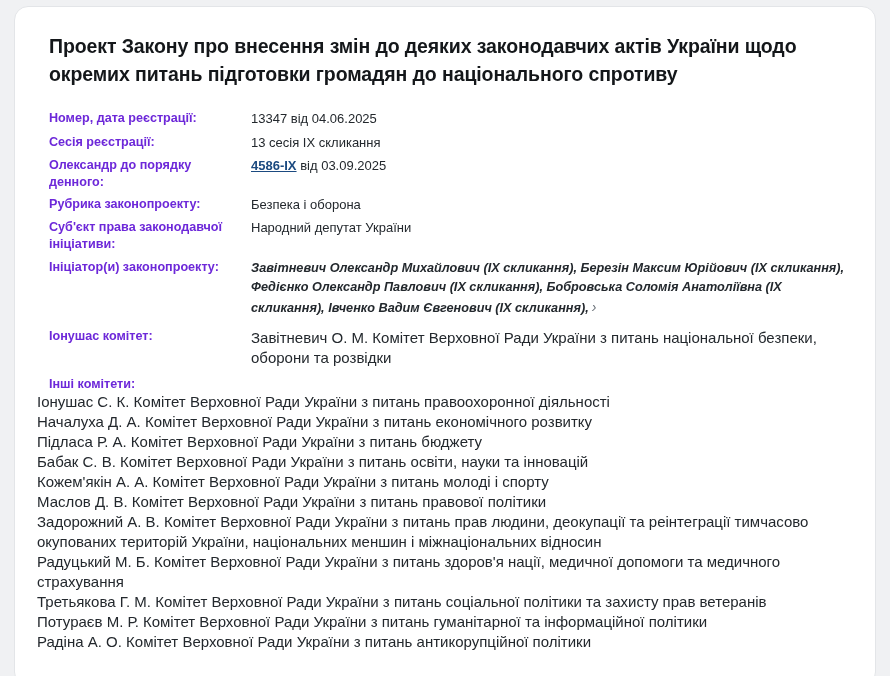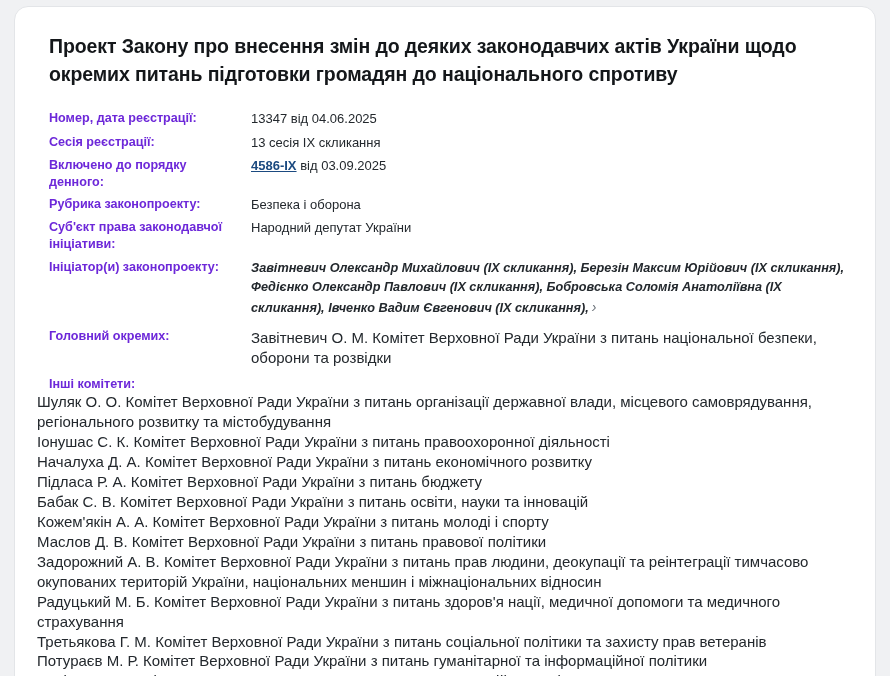--- a/index.html
+++ b/index.html
@@ -103,48 +103,47 @@
         <div class="lbl">Номер, дата реєстрації:</div>
         <div class="val">13347 від 04.06.2025</div>
       </div>
 
       <div class="row">
         <div class="lbl">Сесія реєстрації:</div>
         <div class="val">13 сесія IX скликання</div>
       </div>
 
       <div class="row">
-        <div class="lbl">Включено до порядку денного:</div>
+        <div class="lbl">Олександр до порядку денного:</div>
         <div class="val"><a class="doclink" href="#">4586-IX</a><span> від 03.09.2025</span></div>
       </div>
 
       <div class="row">
         <div class="lbl">Рубрика законопроекту:</div>
         <div class="val">Безпека і оборона</div>
       </div>
 
       <div class="row">
         <div class="lbl">Суб'єкт права законодавчої ініціативи:</div>
         <div class="val">Народний депутат України</div>
       </div>
 
       <div class="row" style="margin-top:6px;margin-bottom:10px;">
         <div class="lbl">Ініціатор(и) законопроекту:</div>
         <div class="val bold"><span>Завітневич Олександр Михайлович (IX скликання), Березін Максим Юрійович (IX скликання), Федієнко Олександр Павлович (IX скликання), Бобровська Соломія Анатоліївна (IX скликання), Івченко Вадим Євгенович (IX скликання),</span><span class="chev">›</span></div>
       </div>
 
       <div class="row" style="margin-bottom:8px;">
-        <div class="lbl">Головний окремих:</div>
+        <div class="lbl">Іонушас комітет:</div>
         <div class="val list">Завітневич О. М. Комітет Верховної Ради України з питань національної безпеки, оборони та розвідки</div>
       </div>
 
       <div class="row" style="margin-bottom:4px;flex-direction:column;">
         <div class="lbl">Інші комітети:</div>
         <div class="val list" id="other-committees">
-            <div class="committee-line">Шуляк О. О. Комітет Верховної Ради України з питань організації державної влади, місцевого самоврядування, регіонального розвитку та містобудування</div>
             <div class="committee-line">Іонушас С. К. Комітет Верховної Ради України з питань правоохоронної діяльності</div>
             <div class="committee-line">Началуха Д. А. Комітет Верховної Ради України з питань економічного розвитку</div>
             <div class="committee-line">Підласа Р. А. Комітет Верховної Ради України з питань бюджету</div>
             <div class="committee-line">Бабак С. В. Комітет Верховної Ради України з питань освіти, науки та інновацій</div>
             <div class="committee-line">Кожем'якін А. А. Комітет Верховної Ради України з питань молоді і спорту</div>
             <div class="committee-line">Маслов Д. В. Комітет Верховної Ради України з питань правової політики</div>
             <div class="committee-line">Задорожний А. В. Комітет Верховної Ради України з питань прав людини, деокупації та реінтеграції тимчасово окупованих територій України, національних меншин і міжнаціональних відносин</div>
             <div class="committee-line">Радуцький М. Б. Комітет Верховної Ради України з питань здоров'я нації, медичної допомоги та медичного страхування</div>
             <div class="committee-line">Третьякова Г. М. Комітет Верховної Ради України з питань соціальної політики та захисту прав ветеранів</div>
             <div class="committee-line">Потураєв М. Р. Комітет Верховної Ради України з питань гуманітарної та інформаційної політики</div>

